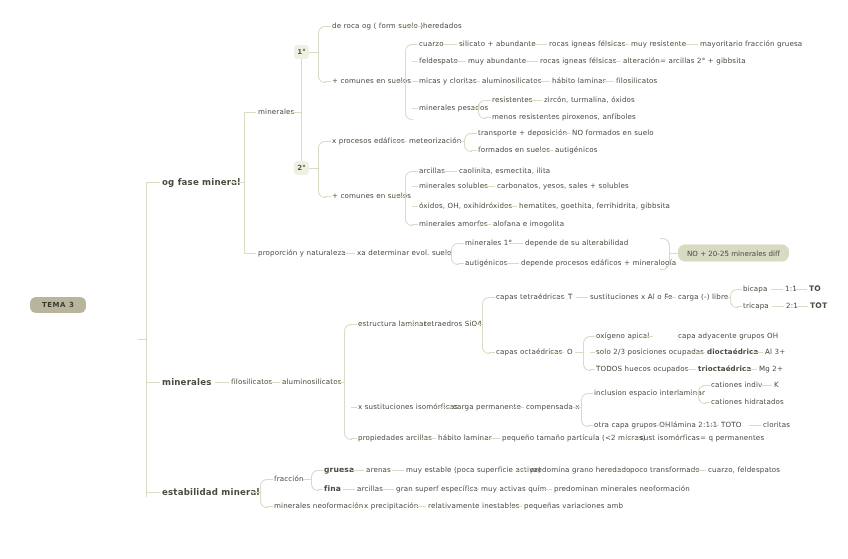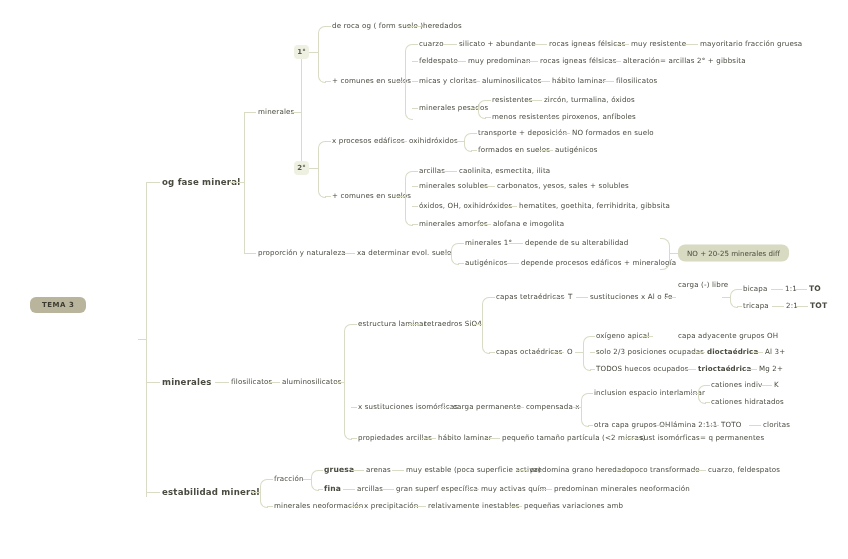--- a/index.html
+++ b/index.html
@@ -88,21 +88,21 @@
   <div class="h" style="left:533px;top:44px;width:14px;"></div>
   <div class="n" style="left:549px;top:44px;">rocas igneas félsicas</div>
   <div class="h" style="left:615px;top:44px;width:14px;"></div>
   <div class="n" style="left:631px;top:44px;">muy resistente</div>
   <div class="h" style="left:684px;top:44px;width:14px;"></div>
   <div class="n" style="left:700px;top:44px;">mayoritario fracción gruesa</div>
 
   <div class="h" style="left:412px;top:61px;width:6px;"></div>
   <div class="n" style="left:419px;top:61px;">feldespato</div>
   <div class="h" style="left:452px;top:61px;width:14px;"></div>
-  <div class="n" style="left:468px;top:61px;">muy predominan</div>
+  <div class="n" style="left:468px;top:61px;">muy abundante</div>
   <div class="h" style="left:524px;top:61px;width:14px;"></div>
   <div class="n" style="left:540px;top:61px;">rocas igneas félsicas</div>
   <div class="h" style="left:607px;top:61px;width:14px;"></div>
   <div class="n" style="left:623px;top:61px;">alteración= arcillas 2° + gibbsita</div>
 
   <div class="h" style="left:412px;top:81px;width:6px;"></div>
   <div class="n" style="left:419px;top:81px;">micas y cloritas</div>
   <div class="h" style="left:466px;top:81px;width:14px;"></div>
   <div class="n" style="left:482px;top:81px;">aluminosilicatos</div>
   <div class="h" style="left:536px;top:81px;width:14px;"></div>
@@ -126,21 +126,21 @@
   <div class="n" style="left:562px;top:117px;">piroxenos, anfíboles</div>
 
   <div class="badge" style="left:294px;top:168px;width:15px;height:14px;">2°</div>
   <div class="h" style="left:309px;top:168px;width:9px;"></div>
 
   <div class="elbow" style="left:318px;top:141px;width:7px;height:55px;"></div>
 
   <div class="h" style="left:325px;top:141px;width:6px;"></div>
   <div class="n" style="left:332px;top:141px;text-align:right;">x procesos edáficos</div>
   <div class="h" style="left:393px;top:141px;width:14px;"></div>
-  <div class="n" style="left:409px;top:141px;">oxihidróxidos</div>
+  <div class="n" style="left:409px;top:141px;">meteorización</div>
   <div class="h" style="left:456px;top:141px;width:8px;"></div>
   <div class="elbow" style="left:464px;top:133px;width:7px;height:17px;"></div>
 
   <div class="h" style="left:471px;top:133px;width:6px;"></div>
   <div class="n" style="left:478px;top:133px;">transporte + deposición</div>
   <div class="h" style="left:556px;top:133px;width:14px;"></div>
   <div class="n" style="left:572px;top:133px;">NO formados en suelo</div>
 
   <div class="h" style="left:471px;top:150px;width:6px;"></div>
   <div class="n" style="left:478px;top:150px;">formados en suelos</div>
@@ -211,21 +211,21 @@
   <div class="h" style="left:474px;top:324px;width:8px;"></div>
   <div class="elbow" style="left:482px;top:297px;width:7px;height:55px;"></div>
 
   <div class="h" style="left:489px;top:297px;width:6px;"></div>
   <div class="n" style="left:496px;top:297px;">capas tetraédricas</div>
   <div class="h" style="left:553px;top:297px;width:12px;"></div>
   <div class="n" style="left:568px;top:297px;">T</div>
   <div class="h" style="left:576px;top:297px;width:12px;"></div>
   <div class="n" style="left:590px;top:297px;">sustituciones x Al o Fe</div>
   <div class="h" style="left:664px;top:297px;width:12px;"></div>
-  <div class="n" style="left:678px;top:285px;">carga (-) libre</div>
+  <div class="n" style="left:678px;top:297px;">carga (-) libre</div>
   <div class="h" style="left:722px;top:297px;width:8px;"></div>
   <div class="elbow" style="left:730px;top:289px;width:7px;height:17px;"></div>
 
   <div class="h" style="left:737px;top:289px;width:5px;"></div>
   <div class="n" style="left:743px;top:289px;">bicapa</div>
   <div class="h" style="left:771px;top:289px;width:12px;"></div>
   <div class="n" style="left:785px;top:289px;">1:1</div>
   <div class="h" style="left:795px;top:289px;width:12px;"></div>
   <div class="n s" style="left:809px;top:289px;">TO</div>
 

